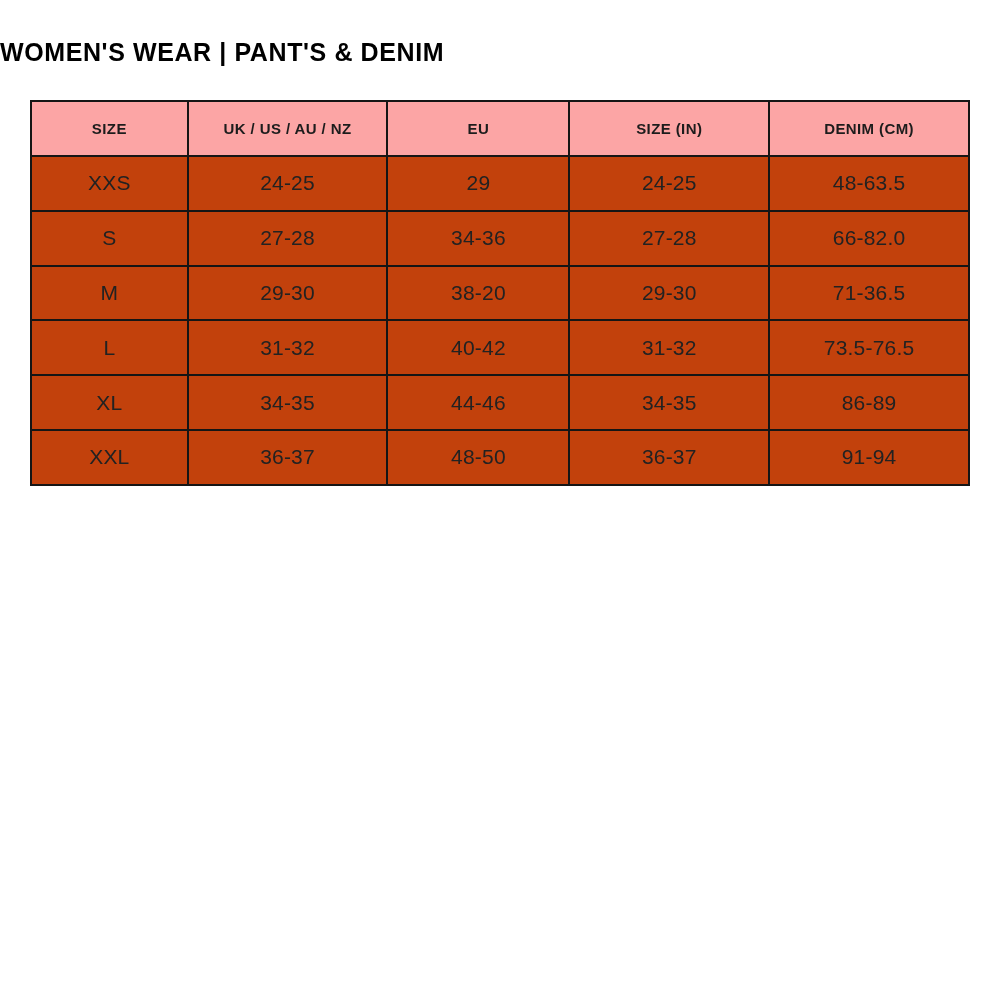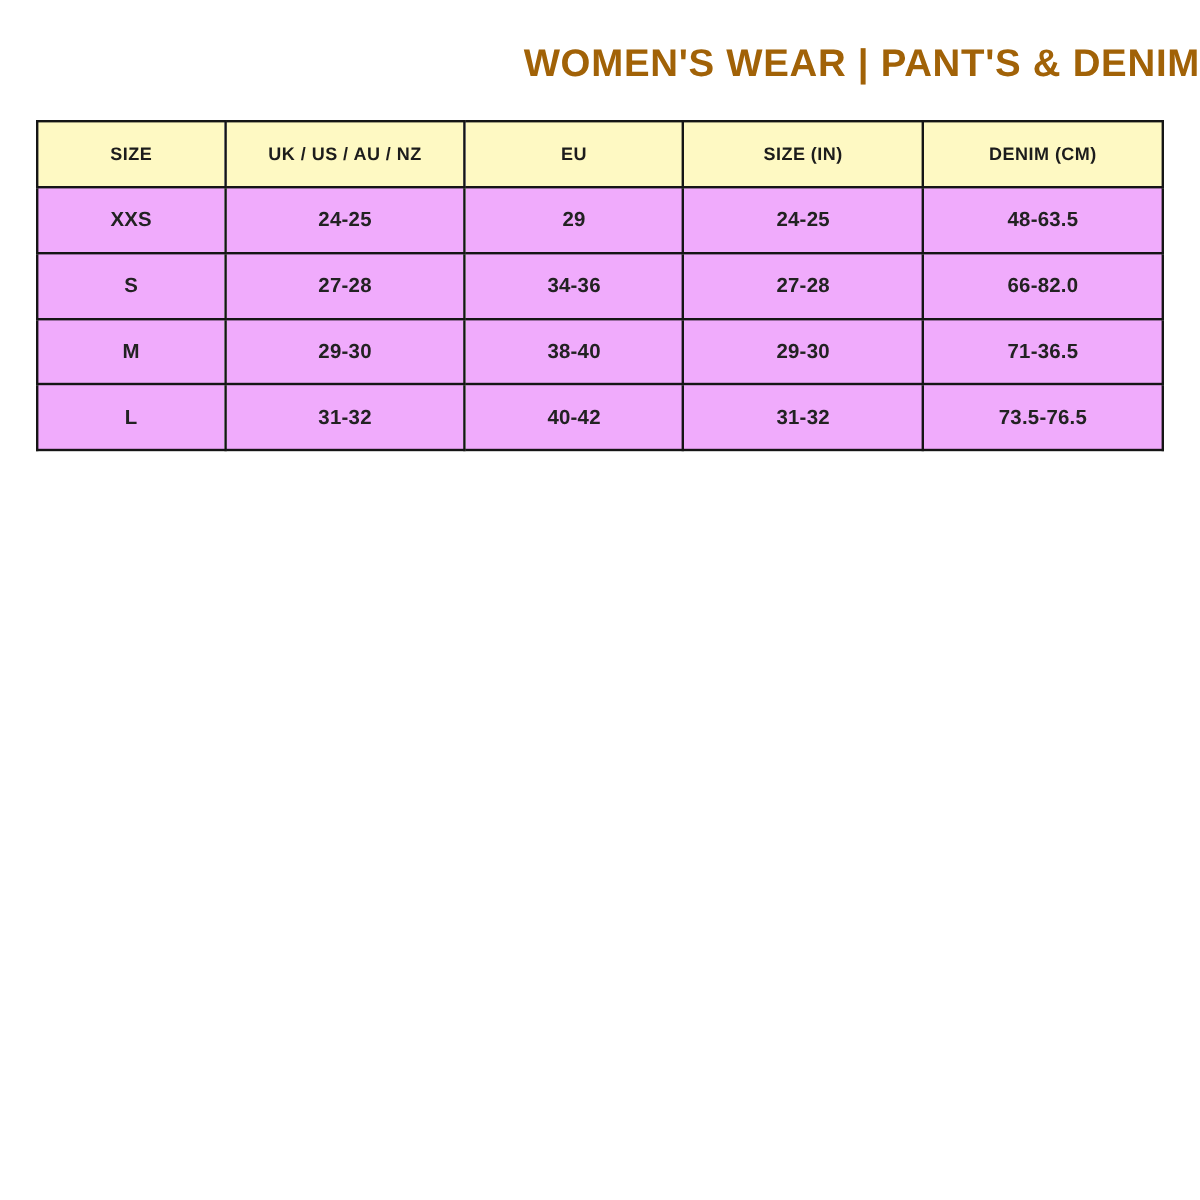--- a/index.html
+++ b/index.html
@@ -10,57 +10,57 @@
     font-family: "Liberation Sans", sans-serif;
     color: #1d1d1d;
     position: relative;
     overflow: hidden;
   }
   .page-title {
     position: absolute;
     top: 38px;
     left: 0;
     width: 100%;
-    text-align: right;
-    font-size: 32px;
+    text-align: left;
+    font-size: 25px;
     line-height: 28px;
     font-weight: 700;
     letter-spacing: 0.6px;
-    color: #a16207;
+    color: #000000;
     white-space: nowrap;
   }
   table.size-chart {
     position: absolute;
     top: 100px;
     left: 30px;
     width: 940px;
     border-collapse: collapse;
     table-layout: fixed;
   }
   .size-chart th, .size-chart td {
     border: 2px solid #151515;
     text-align: center;
     vertical-align: middle;
     padding: 0;
     overflow: hidden;
     white-space: nowrap;
   }
   .size-chart th {
     height: 53px;
-    background: #fef9c3;
+    background: #fca5a5;
     font-size: 15px;
     font-weight: 700;
     letter-spacing: 0.4px;
     color: #1c1c1c;
   }
   .size-chart td {
     height: 52.8px;
-    background: #f0abfc;
-    font-size: 17px;
-    font-weight: 700;
+    background: #c2410c;
+    font-size: 21px;
+    font-weight: 400;
     letter-spacing: 0.2px;
     color: #222222;
   }
   col.c-size  { width: 16.7%; }
   col.c-ukus  { width: 21.3%; }
   col.c-eu    { width: 19.4%; }
   col.c-win   { width: 21.3%; }
   col.c-wcm   { width: 21.3%; }
 </style>
 </head>
@@ -96,25 +96,39 @@
       <tr>
         <td>S</td>
         <td>27-28</td>
         <td>34-36</td>
         <td>27-28</td>
         <td>66-82.0</td>
       </tr>
       <tr>
         <td>M</td>
         <td>29-30</td>
-        <td>38-40</td>
+        <td>38-20</td>
         <td>29-30</td>
         <td>71-36.5</td>
       </tr>
       <tr>
         <td>L</td>
         <td>31-32</td>
         <td>40-42</td>
         <td>31-32</td>
         <td>73.5-76.5</td>
       </tr>
+      <tr>
+        <td>XL</td>
+        <td>34-35</td>
+        <td>44-46</td>
+        <td>34-35</td>
+        <td>86-89</td>
+      </tr>
+      <tr>
+        <td>XXL</td>
+        <td>36-37</td>
+        <td>48-50</td>
+        <td>36-37</td>
+        <td>91-94</td>
+      </tr>
     </tbody>
 </table>
 
 </body></html>

